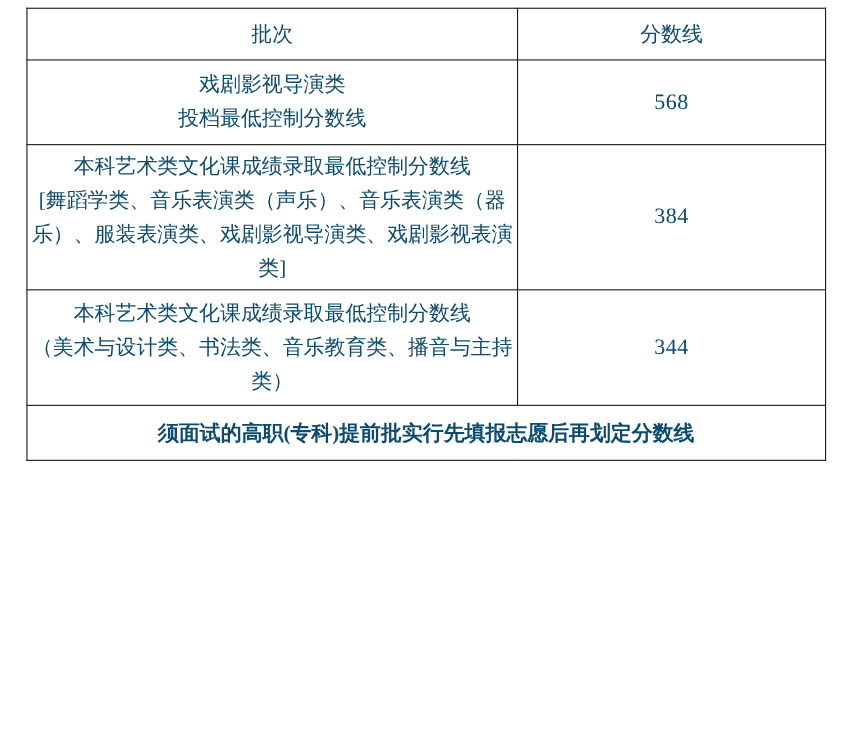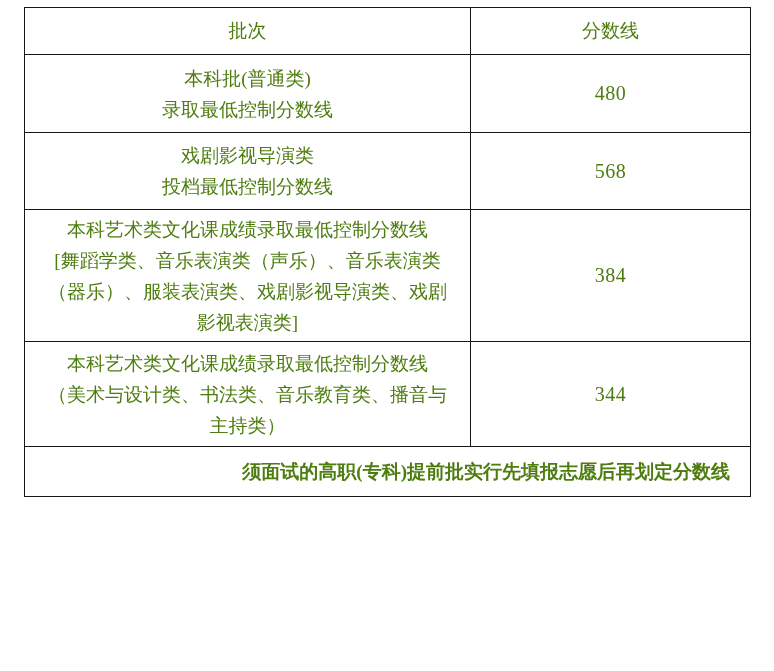--- a/index.html
+++ b/index.html
@@ -24,22 +24,22 @@
     border-collapse: collapse;
     table-layout: fixed;
   }
   col.c1 { width: 446px; }
   col.c2 { width: 280px; }
   td {
     border: 1px solid #161616;
     text-align: center;
     vertical-align: middle;
     font-size: 19px;
-    padding: 2px 20px;
-    color: #4d7c0f;
+    padding: 2px 0;
+    color: #0c4a6e;
   }
   tr.h-header td { height: 42px; }
   tr.h-std td    { height: 73px; }
   tr.h-r3 td     { height: 72px; }
   tr.h-r4 td     { height: 89px; }
   tr.h-r5 td     { height: 127px; }
   tr.h-r6 td     { height: 100px; }
   tr.h-footer td { height: 45px; }
   .line {
     line-height: 31px;
@@ -47,48 +47,38 @@
   .score-line {
     line-height: 36px;
   }
   .score-value {
     font-size: 20px;
     letter-spacing: 0.5px;
   }
   td.footer-cell {
     font-weight: bold;
     font-size: 19px;
-    text-align: right;
   }
 </style>
 </head>
 <body>
 
 <div class="page">
   <table class="score-table">
     <colgroup>
         <col class="c1">
         <col class="c2">
       </colgroup>
 
     <tbody>
         <tr class="h-header">
       <td>批次</td>
       <td>分数线</td>
     </tr>
 
-    <tr class="h-std">
-      <td>
-        <div class="line">本科批(普通类)</div>
-        <div class="line">录取最低控制分数线</div>
-      </td>
-      <td>
-        <div class="score-value">480</div>
-      </td>
-    </tr>
 
 
     <tr class="h-r3">
       <td>
         <div class="line">戏剧影视导演类</div>
         <div class="line">投档最低控制分数线</div>
       </td>
       <td>
         <div class="score-value">568</div>
       </td>

